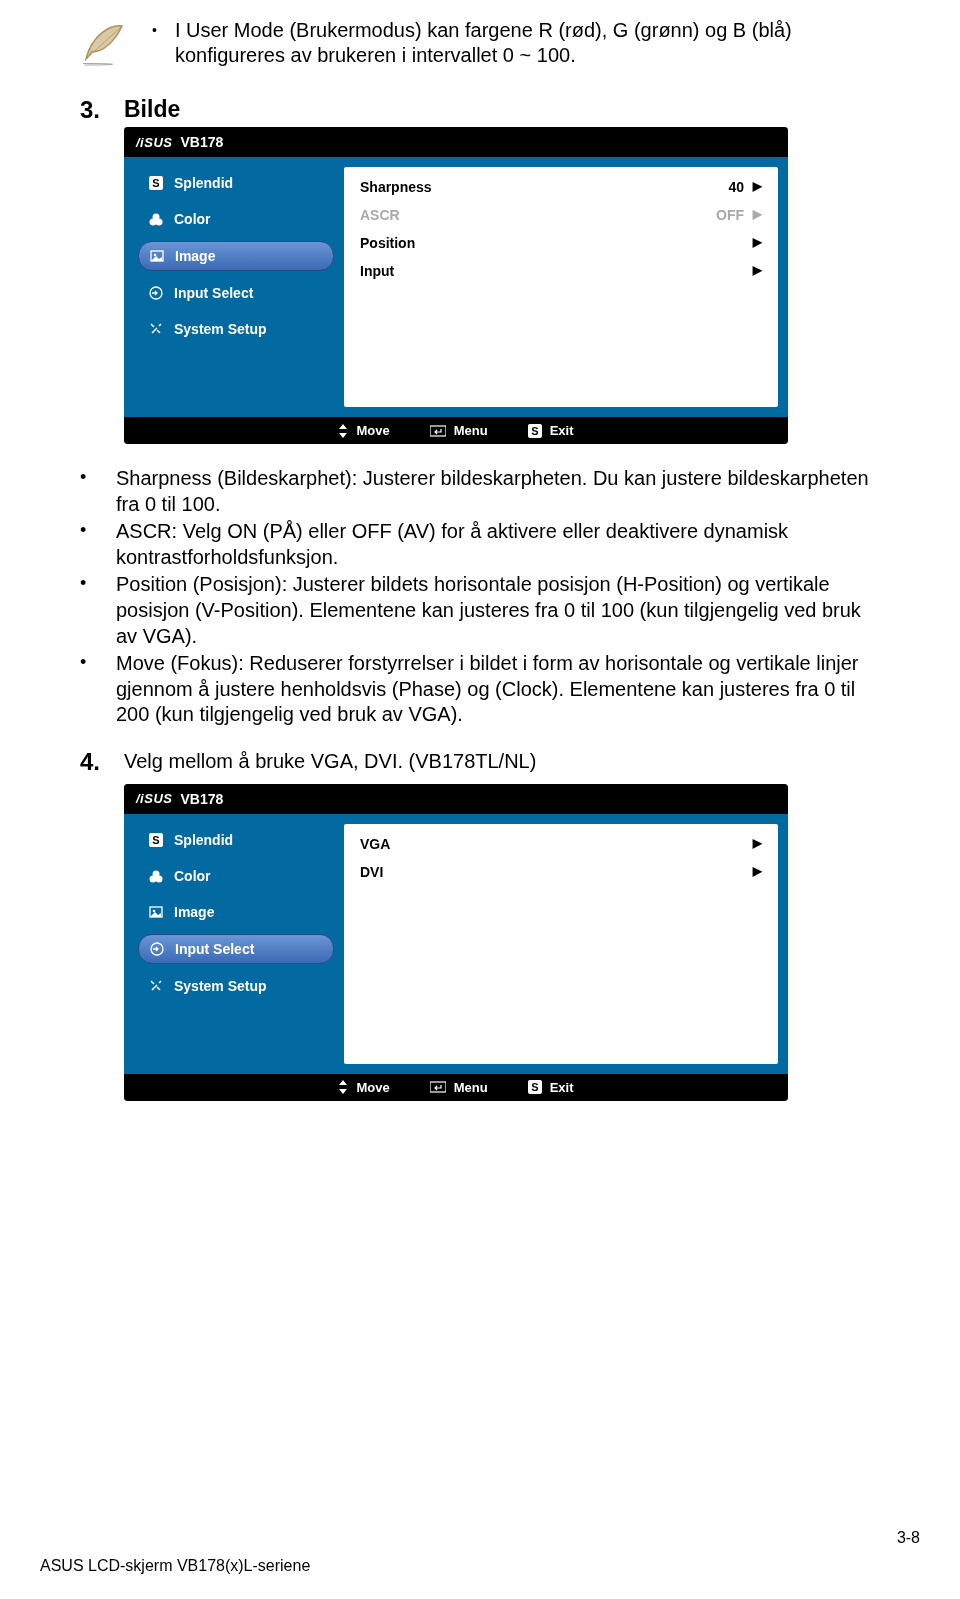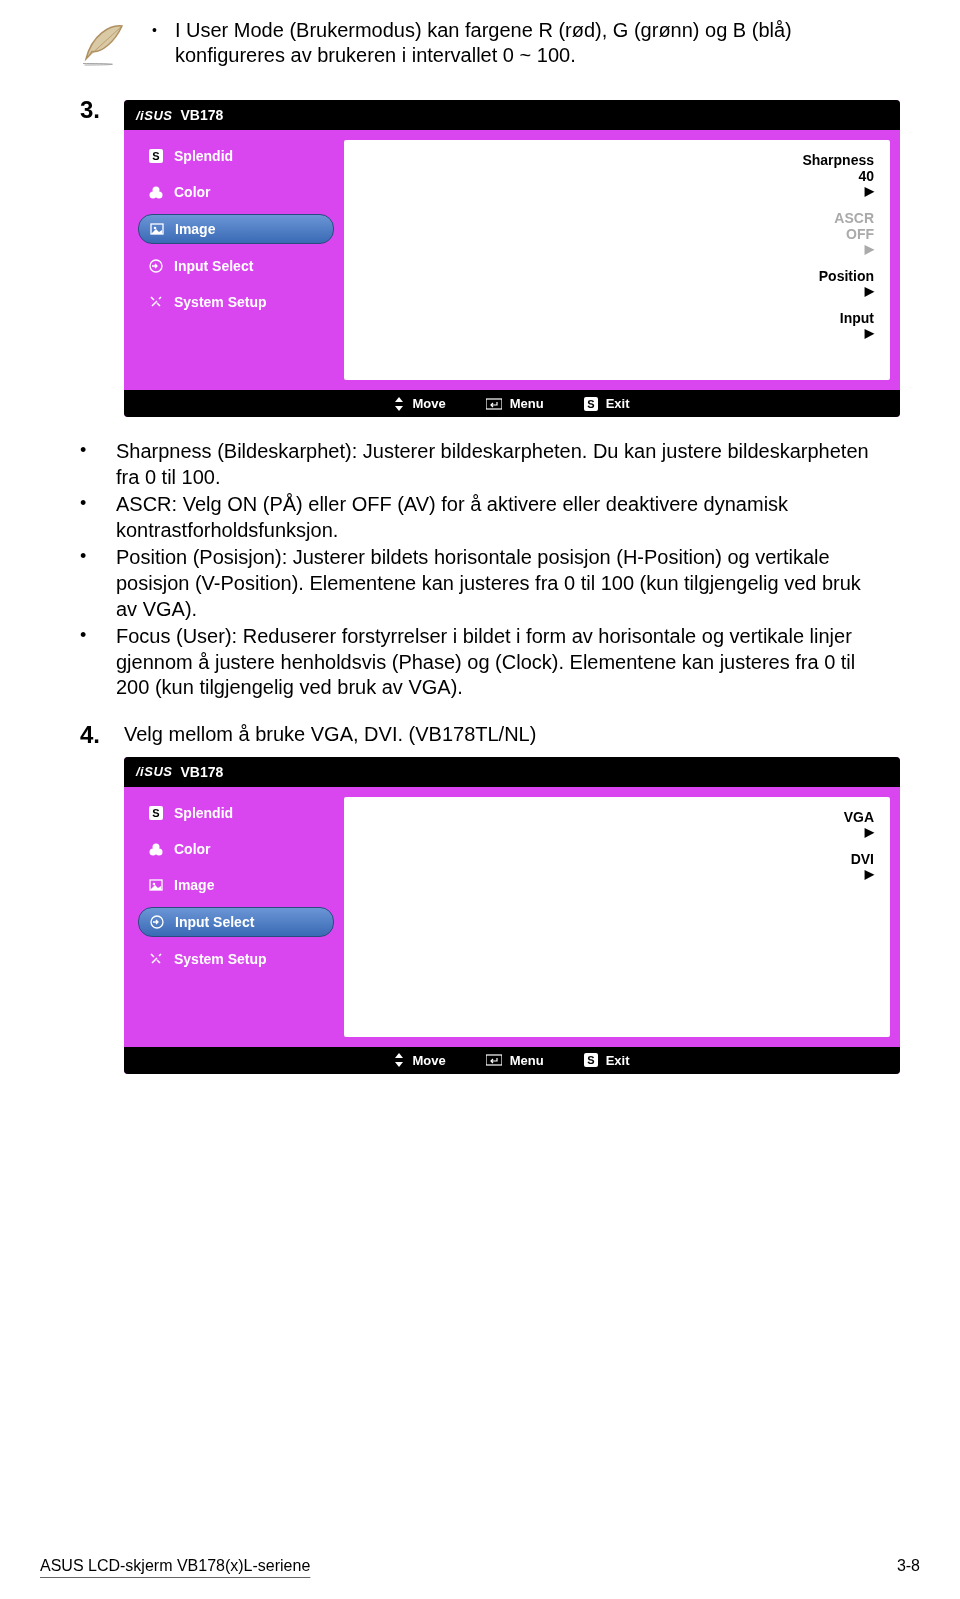--- a/index.html
+++ b/index.html
@@ -20,22 +20,22 @@
   .note-body { flex: 1; display: flex; align-items: flex-start; gap: 18px; font-size: 20px; line-height: 1.25; }
   .note-bullet { font-size: 14px; margin-top: 4px; }
   .numbered-section { display: flex; gap: 18px; margin-bottom: 8px; }
   .numbered-left { width: 26px; font-size: 24px; font-weight: bold; text-align: left; flex-shrink: 0; }
   .numbered-body { flex: 1; }
   .numbered-title { font-size: 23px; font-weight: bold; margin-bottom: 4px; }
   .numbered-text { font-size: 20px; line-height: 1.3; margin-bottom: 10px; }
 
   
   .osd {
-    width: 776px;
-    background: #d946ef;
+    width: 664px;
+    background: #0369a1;
     border-radius: 4px;
     overflow: hidden;
     margin: 4px 0 12px 0;
   }
   .osd-header {
     background: #000;
     color: #fff;
     font-size: 14px;
     font-weight: bold;
     padding: 7px 12px;
@@ -79,26 +79,25 @@
   .osd-left-icon { width: 16px; height: 16px; display: inline-flex; align-items: center; justify-content: center; font-size: 12px; }
   .osd-right {
     flex: 1;
     background: #fff;
     margin: 10px 10px 10px 0;
     border-radius: 2px;
     padding: 6px 16px;
   }
   .osd-right-row {
     display: flex;
-    align-items: flex-end;
+    align-items: flex-start;
     font-size: 14px;
     font-weight: bold;
     color: #000;
     padding: 6px 0;
-    flex-direction: column;
   }
   .osd-right-row.disabled { color: #aaa; }
   .osd-right-label { flex: 1; }
   .osd-right-value { width: 50px; text-align: right; }
   .osd-right-arrow { width: 18px; text-align: right; font-size: 12px; }
   .osd-footer {
     background: #000;
     color: #fff;
     font-size: 13px;
     font-weight: bold;
@@ -119,21 +118,21 @@
 
   
   .page-footer {
     position: absolute;
     left: 40px; right: 40px; bottom: 24px;
     display: flex;
     justify-content: space-between;
     font-size: 16px;
     padding-top: 6px;
   }
-  .page-footer-left { text-decoration: underline; text-decoration-color: #666; text-underline-offset: 6px; }
+  .page-footer-left { text-decoration-color: #666; text-underline-offset: 6px; margin-top: 28px; }
 
   
   .feather svg, .s-shape svg, .up-down svg, .enter-icon svg { display: block; }
 </style>
 </head>
 <body>
 
 <div class="page">
 
   <div class="note-row">
@@ -146,20 +145,21 @@
     </span>
     <div class="note-body">
       <span class="note-bullet">•</span>
       <span>I User Mode (Brukermodus) kan fargene R (rød), G (grønn) og B (blå) konfigureres av brukeren i intervallet 0 ~ 100.</span>
     </div>
   </div>
 
   <div class="numbered-section">
     <div class="numbered-left">3.</div>
     <div class="numbered-body">
+      <div class="numbered-title">Bilde</div>
 
       <div class="osd">
         <div class="osd-header">
           <span class="osd-logo">/iSUS</span>
           <span>VB178</span>
         </div>
         <div class="osd-body">
           <div class="osd-left">
             <div class="osd-left-item">
               <span class="osd-left-icon">
@@ -271,21 +271,21 @@
     <div class="desc-item">
       <span class="desc-bullet">•</span>
       <span class="desc-text"><span class="b">ASCR</span><span>: Velg ON (PÅ) eller OFF (AV) for å aktivere eller deaktivere dynamisk kontrastforholdsfunksjon.</span></span>
     </div>
     <div class="desc-item">
       <span class="desc-bullet">•</span>
       <span class="desc-text"><span class="b">Position (Posisjon)</span><span>: Justerer bildets horisontale posisjon (H-Position) og vertikale posisjon (V-Position). Elementene kan justeres fra 0 til 100 (kun tilgjengelig ved bruk av VGA).</span></span>
     </div>
     <div class="desc-item">
       <span class="desc-bullet">•</span>
-      <span class="desc-text"><span class="b">Focus (User)</span><span>: Reduserer forstyrrelser i bildet i form av horisontale og vertikale linjer gjennom å justere henholdsvis (Phase) og (Clock). Elementene kan justeres fra 0 til 200 (kun tilgjengelig ved bruk av VGA).</span></span>
+      <span class="desc-text"><span class="b">Move (Fokus)</span><span>: Reduserer forstyrrelser i bildet i form av horisontale og vertikale linjer gjennom å justere henholdsvis (Phase) og (Clock). Elementene kan justeres fra 0 til 200 (kun tilgjengelig ved bruk av VGA).</span></span>
     </div>
   </div>
 
   <div class="numbered-section">
     <div class="numbered-left">4.</div>
     <div class="numbered-body">
       <div class="numbered-text">Velg mellom å bruke VGA, DVI. (VB178TL/NL)</div>
 
       <div class="osd">
         <div class="osd-header">

